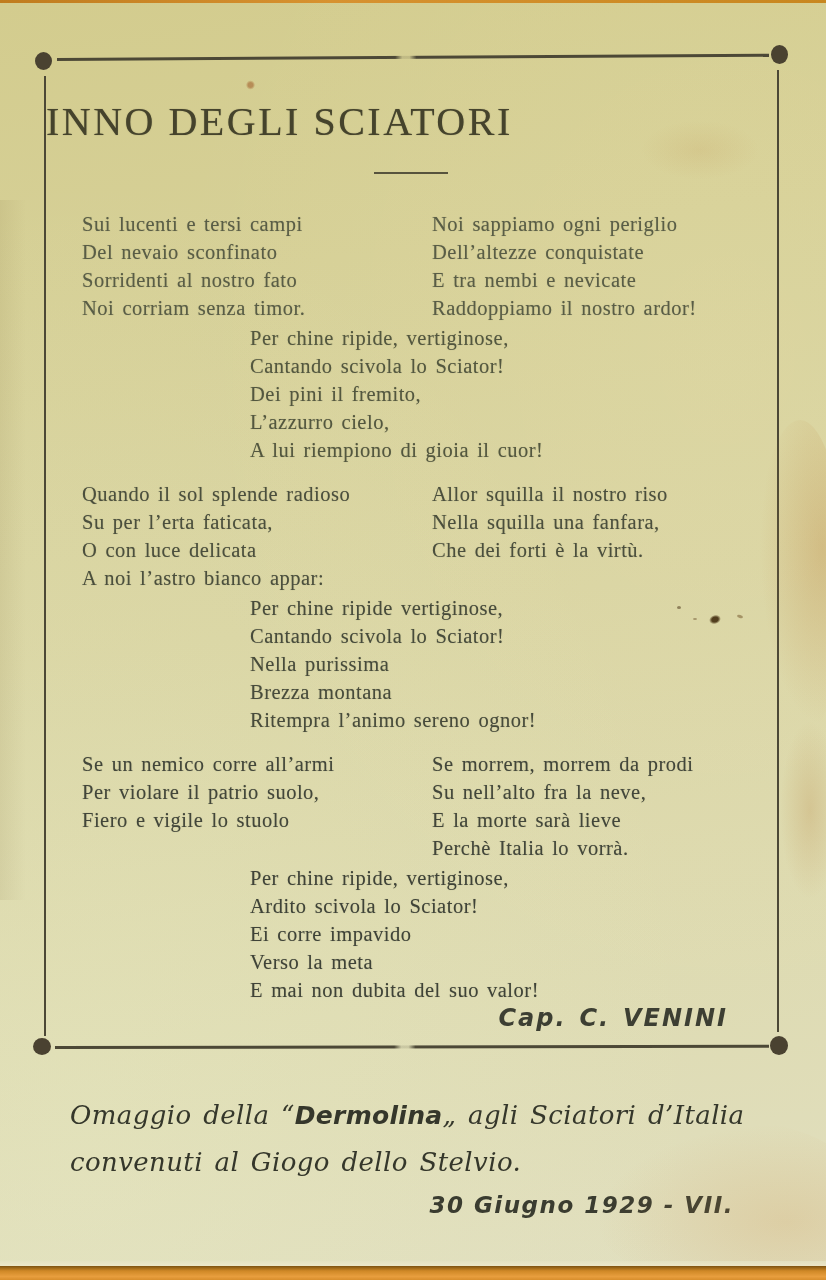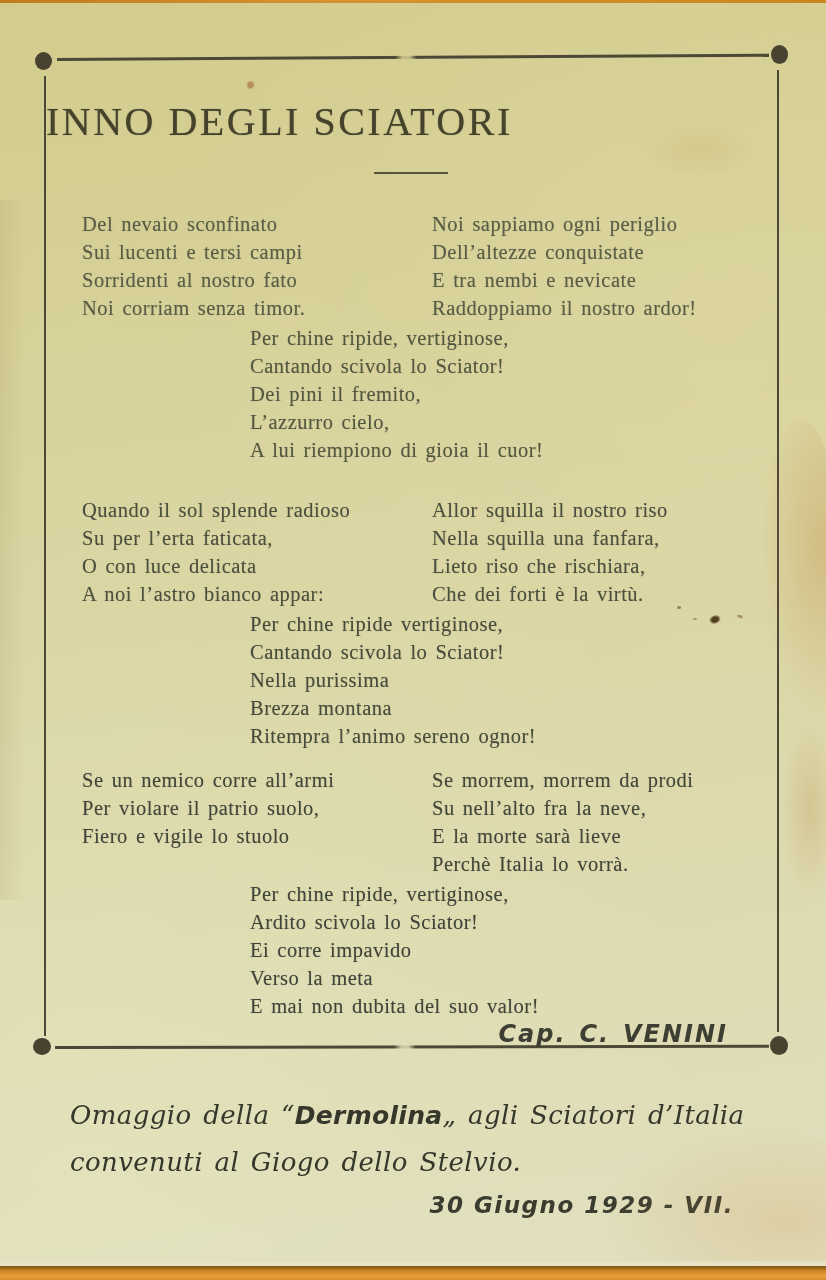--- a/index.html
+++ b/index.html
@@ -44,21 +44,21 @@
     font-family:"Liberation Serif",serif;font-weight:400;
     font-size:40px;line-height:40px;letter-spacing:2.5px;
     color:#45432c;text-shadow:0 0 1px rgba(69,67,44,.55);
   }
   .title-rule{width:74px;height:2px;background:#57533d;margin:30px auto 0 auto;}
 
   .poem{font-size:20.5px;line-height:28px;letter-spacing:.5px;word-spacing:2.5px;}
   .poem p{margin:0;}
   .cols{display:flex;padding-left:36px;}
   .cols.s1{margin-top:36px;}
-  .cols.s2{margin-top:32px;}
+  .cols.s2{margin-top:16px;}
   .cols.s3{margin-top:16px;}
   .col-left{width:350px;}
   .col-right{flex:1;}
   .refrain{margin:2px 0 0 204px;}
   .c-s1{color:#595d46;}
   .c-r1{color:#53573f;}
   .c-s2{color:#4b4f3d;}
   .c-r2{color:#474b3b;}
   .c-s3{color:#42463a;}
   .c-r3{color:#3f4338;}
@@ -123,22 +123,22 @@
   <div class="fdot br"></div>
 
   <div class="content">
     <h1 class="title">INNO DEGLI SCIATORI</h1>
     <div class="title-rule"></div>
 
     <div class="poem">
 
       <div class="cols s1 c-s1 fuzz">
         <div class="col-left">
+          <p>Sui lucenti e tersi campi</p>
           <p>Del nevaio sconfinato</p>
-          <p>Sui lucenti e tersi campi</p>
           <p>Sorridenti al nostro fato</p>
           <p>Noi corriam senza timor.</p>
         </div>
         <div class="col-right">
           <p>Noi sappiamo ogni periglio</p>
           <p>Dell’altezze conquistate</p>
           <p>E tra nembi e nevicate</p>
           <p>Raddoppiamo il nostro ardor!</p>
         </div>
       </div>
@@ -153,21 +153,20 @@
       <div class="cols s2 c-s2 fuzz">
         <div class="col-left">
           <p>Quando il sol splende radioso</p>
           <p>Su per l’erta faticata,</p>
           <p>O con luce delicata</p>
           <p>A noi l’astro bianco appar:</p>
         </div>
         <div class="col-right">
           <p>Allor squilla il nostro riso</p>
           <p>Nella squilla una fanfara,</p>
-          <p>Lieto riso che rischiara,</p>
           <p>Che dei forti è la virtù.</p>
         </div>
       </div>
       <div class="refrain c-r2 fuzz">
         <p>Per chine ripide vertiginose,</p>
         <p>Cantando scivola lo Sciator!</p>
         <p>Nella purissima</p>
         <p>Brezza montana</p>
         <p>Ritempra l’animo sereno ognor!</p>
       </div>

